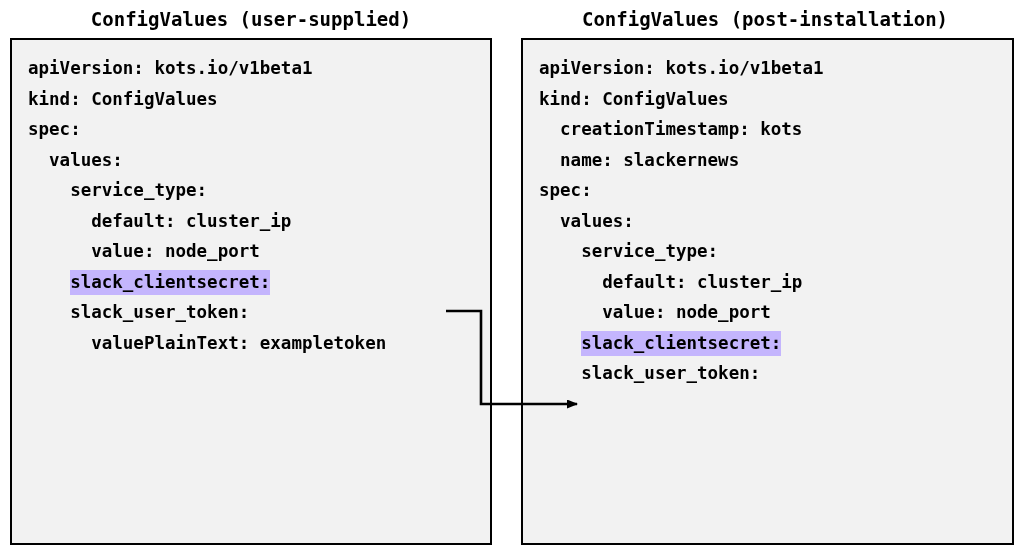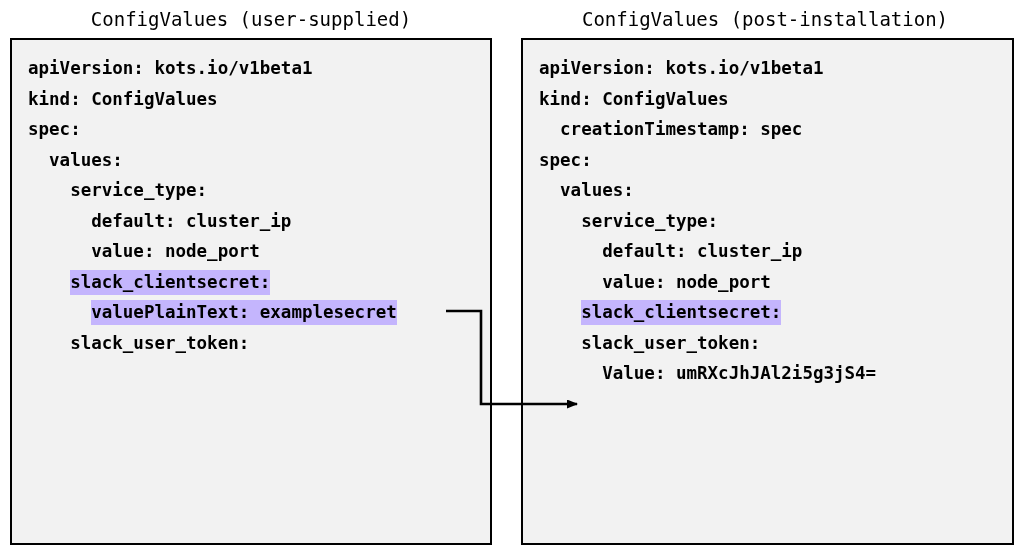--- a/index.html
+++ b/index.html
@@ -21,21 +21,21 @@
   }
 
   .panel-title {
     position: absolute;
     top: 0;
     left: 0;
     width: 100%;
     text-align: center;
     font-family: "DejaVu Sans Mono", "Liberation Mono", monospace;
     font-size: 19px;
-    font-weight: normal;
+    font-weight: bold;
     color: #000000;
     letter-spacing: 0px;
     white-space: pre;
   }
 
   .code-box {
     position: absolute;
     box-sizing: border-box;
     background: #f2f2f2;
     border: 2px solid #000000;
@@ -96,42 +96,41 @@
   <div class="code-box" id="box-left">
     <div class="code-lines" id="lines-left">
         <div class="code-line"><span class="seg">apiVersion: kots.io/v1beta1</span></div>
         <div class="code-line"><span class="seg">kind: ConfigValues</span></div>
         <div class="code-line"><span class="seg">spec:</span></div>
         <div class="code-line"><span class="pad">  </span><span class="seg">values:</span></div>
         <div class="code-line"><span class="pad">    </span><span class="seg">service_type:</span></div>
         <div class="code-line"><span class="pad">      </span><span class="seg">default: cluster_ip</span></div>
         <div class="code-line"><span class="pad">      </span><span class="seg">value: node_port</span></div>
         <div class="code-line hl"><span class="pad">    </span><span class="seg">slack_clientsecret:</span></div>
-        <div class="code-line hl"><span class="pad">      </span><span class="seg">valuePlainText: examplesecret</span></div>
         <div class="code-line"><span class="pad">    </span><span class="seg">slack_user_token:</span></div>
-        <div class="code-line"><span class="pad">      </span></div>
+        <div class="code-line"><span class="pad">      </span><span class="seg">valuePlainText: exampletoken</span></div>
       </div>
   </div>
 </div>
 
 <div class="panel" id="panel-right">
   <div class="panel-title" id="title-right">ConfigValues (post-installation)</div>
   <div class="code-box" id="box-right">
     <div class="code-lines" id="lines-right">
         <div class="code-line"><span class="seg">apiVersion: kots.io/v1beta1</span></div>
         <div class="code-line"><span class="seg">kind: ConfigValues</span></div>
-        <div class="code-line"><span class="pad">  </span><span class="seg">creationTimestamp: spec</span></div>
+        <div class="code-line"><span class="pad">  </span><span class="seg">creationTimestamp: kots</span></div>
+        <div class="code-line"><span class="pad">  </span><span class="seg">name: slackernews</span></div>
         <div class="code-line"><span class="seg">spec:</span></div>
         <div class="code-line"><span class="pad">  </span><span class="seg">values:</span></div>
         <div class="code-line"><span class="pad">    </span><span class="seg">service_type:</span></div>
         <div class="code-line"><span class="pad">      </span><span class="seg">default: cluster_ip</span></div>
         <div class="code-line"><span class="pad">      </span><span class="seg">value: node_port</span></div>
         <div class="code-line hl"><span class="pad">    </span><span class="seg">slack_clientsecret:</span></div>
         <div class="code-line"><span class="pad">    </span><span class="seg">slack_user_token:</span></div>
-        <div class="code-line"><span class="pad">      </span><span class="seg">Value: umRXcJhJAl2i5g3jS4=</span></div>
       </div>
   </div>
 </div>
 
 <svg id="connector" viewBox="0 0 1019 559" width="1019" height="559" xmlns="http://www.w3.org/2000/svg">
   <defs>
     <marker id="arrowhead" markerWidth="11" markerHeight="9" refX="10" refY="4.5" orient="auto" markerUnits="userSpaceOnUse">
       <path d="M0,0 L11,4.5 L0,9 Z" fill="#000000"></path>
     </marker>
   </defs>

